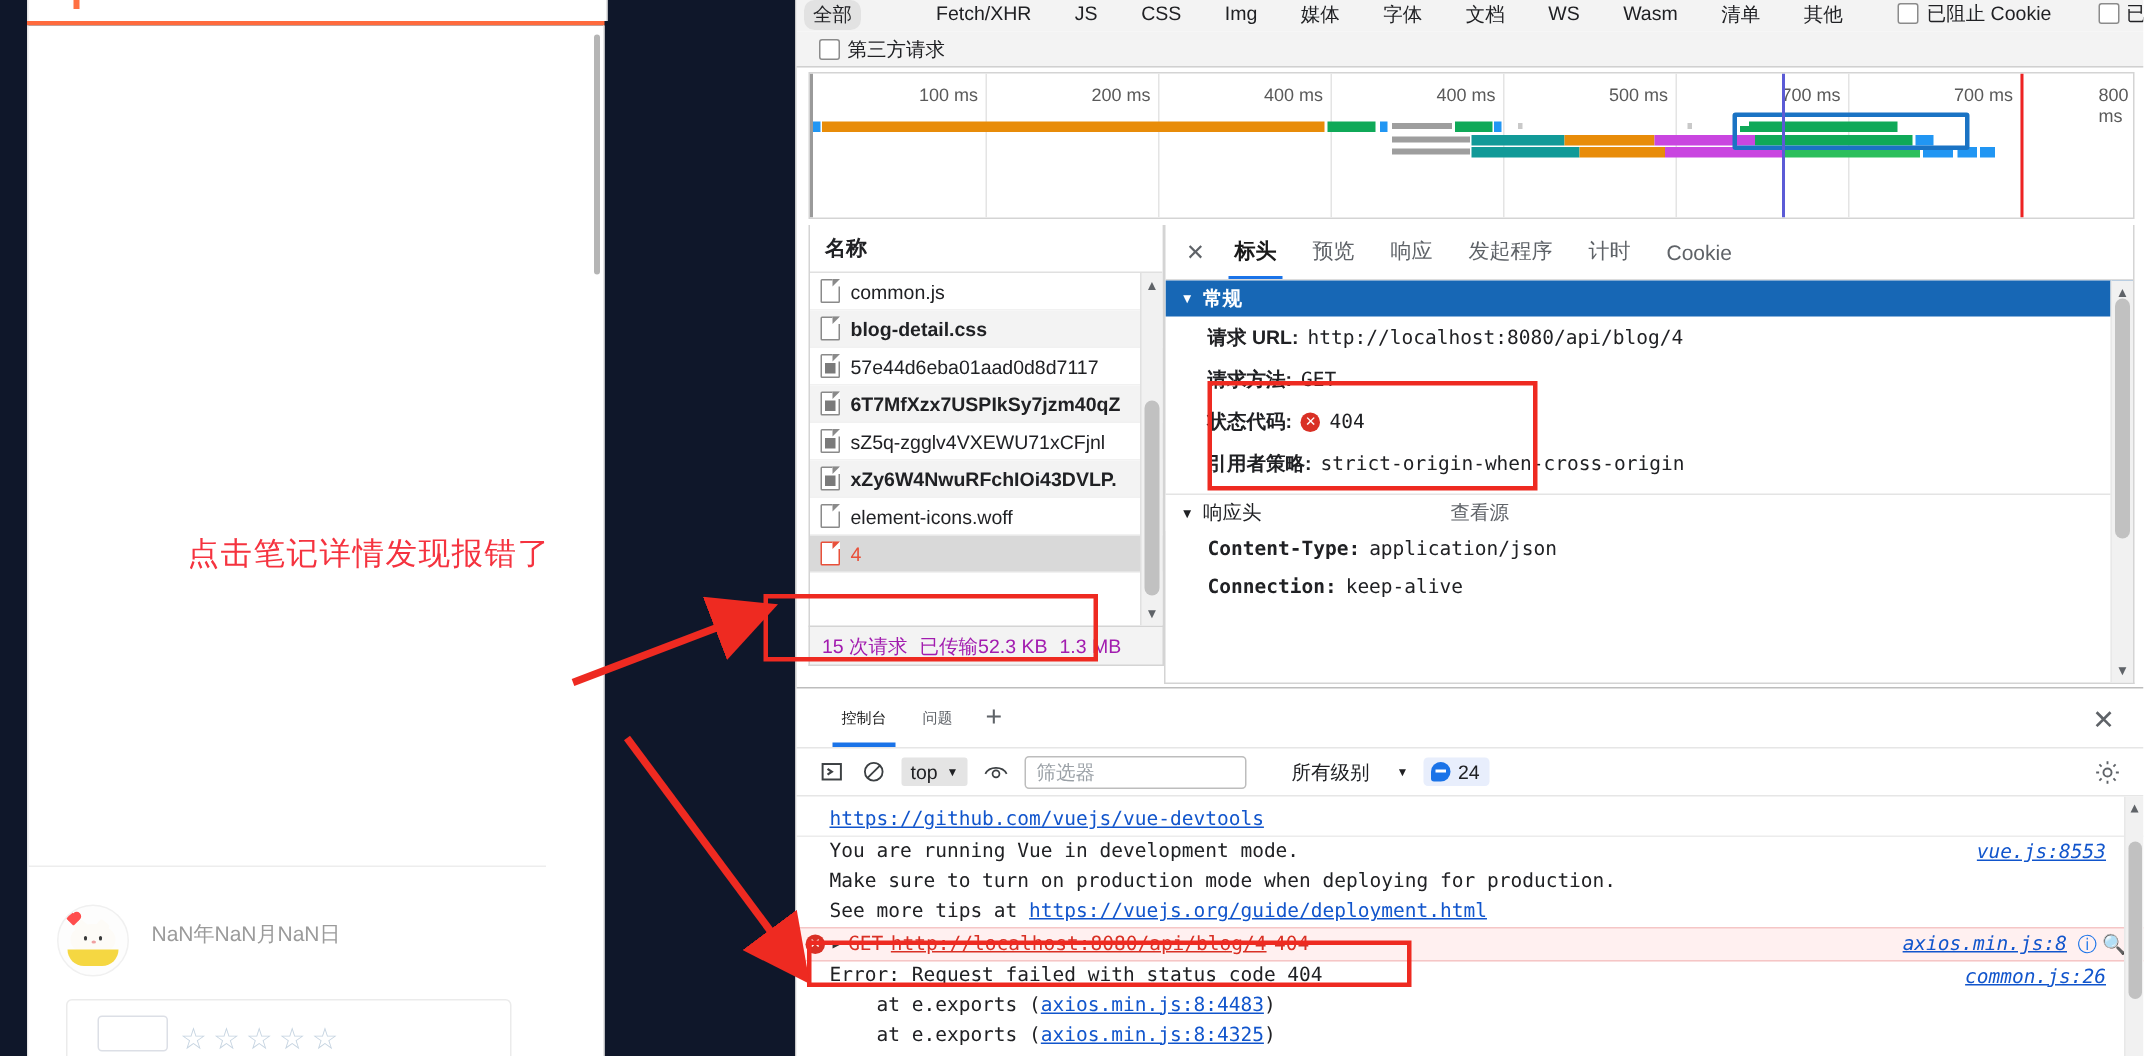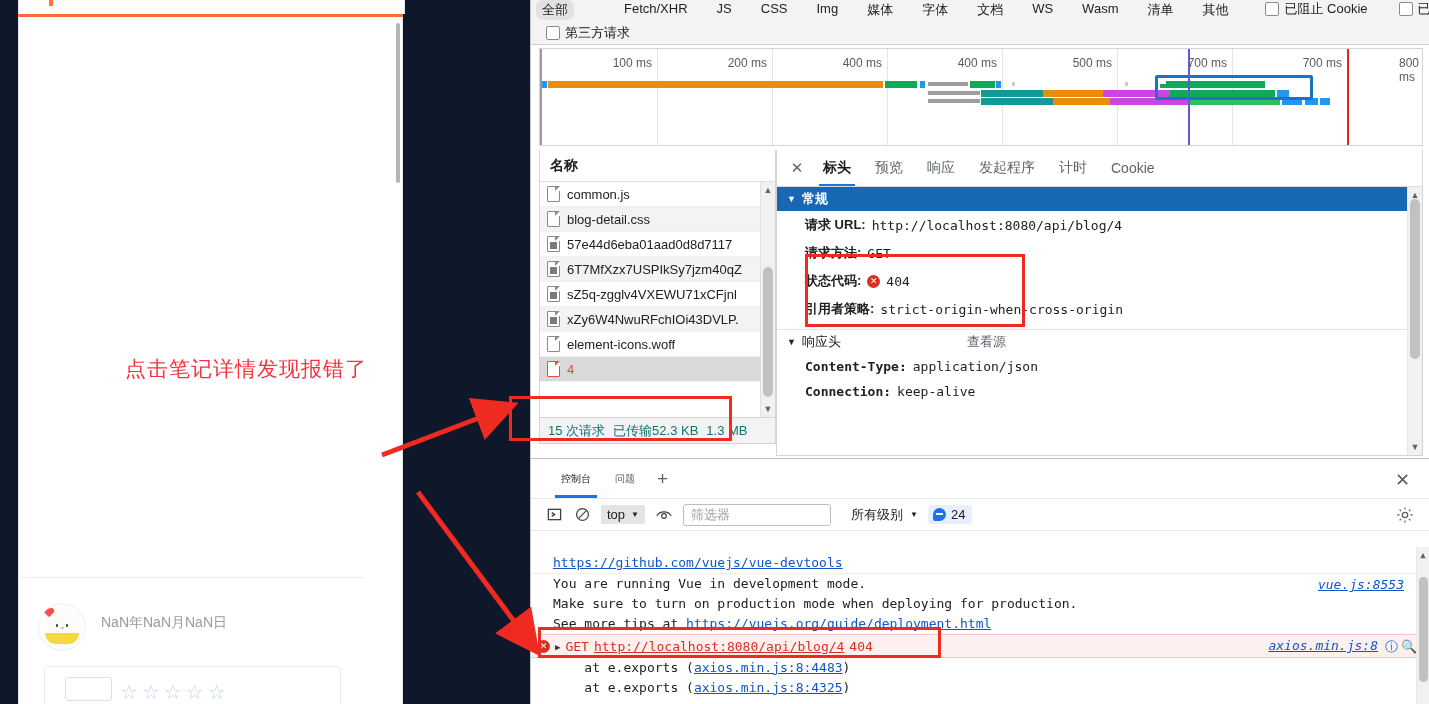--- a/index.html
+++ b/index.html
@@ -152,21 +152,21 @@
   .req-head {
     height:32px; display:flex; align-items:center; padding-left:10px;
     font-size:14px; font-weight:600; color:#202124;
     border-bottom:1px solid #e0e0e0; box-sizing:border-box; background:#fff;
   }
   .req-row {
     height:25px; display:flex; align-items:center; gap:7px; padding-left:7px;
     box-sizing:border-box; font-size:13px; color:#202124;
     border-bottom:1px solid #f1f1f1; white-space:nowrap; overflow:hidden;
   }
-  .req-row.alt { background:#f3f3f3; }
+  .req-row.alt { background:#f3f3f3;font-weight:bold; }
   .req-row.selected { background:#d9d9d9; color:#e8503a; }
   .doc-icon {
     width:13px; height:16px; flex:none; position:relative;
     border:1px solid #8a8a8a; border-radius:1px; background:#fff; box-sizing:border-box;
   }
   .doc-icon:after {
     content:""; position:absolute; right:-1px; top:-1px;
     border-width:0 0 5px 5px; border-style:solid;
     border-color:transparent transparent #fff #8a8a8a;
   }
@@ -185,21 +185,21 @@
     position:absolute; right:2px; top:85px; width:10px; height:130px; background:#c1c1c1; border-radius:5px;
   }
   .sb-arrow {
     position:absolute; right:1px; width:12px; height:12px; color:#5f6368; font-size:9px;
     display:flex; align-items:center; justify-content:center;
   }
   .status-bar {
     position:absolute; left:8px; top:418px; width:237px; height:26px;
     background:#f3f3f3; border:1px solid #d4d4d4; border-top:none;
     box-sizing:border-box; display:flex; align-items:center; padding-left:8px;
-    font-size:13px; color:#0f766e; gap:8px; white-space:nowrap; overflow:hidden;
+    font-size:13px; color:#a21caf; gap:8px; white-space:nowrap; overflow:hidden;
   }
 
   
   .detail-pane {
     position:absolute; left:245px; top:150px; width:647px; height:306px;
     background:#fff; border:1px solid #d4d4d4; border-top:none; box-sizing:border-box;
     overflow:hidden;
   }
   .detail-tabs {
     height:37px; display:flex; align-items:center; gap:0px; padding-left:6px;
@@ -274,35 +274,35 @@
   .ct-icon { width:18px; height:18px; display:flex; align-items:center; justify-content:center; color:#3c4043;}
   .ct-select {
     background:#e4e4e4; border-radius:2px; padding:2px 6px; font-size:13px; display:flex;
     align-items:center; gap:6px; color:#202124;
   }
   .ct-filter {
     width:148px; height:22px; border:1px solid #bdbdbd; border-radius:3px; background:#fff;
     display:flex; align-items:center; padding-left:7px; box-sizing:border-box;
     color:#9aa0a6; font-size:13px;
   }
-  .ct-level { font-size:13px; display:flex; align-items:center; gap:7px; color:#202124; margin-left:10px;}
+  .ct-level { font-size:13px; display:flex; align-items:center; gap:18px; color:#202124; margin-left:20px;}
   .ct-badge {
     background:#e8eefc; border-radius:3px; padding:2px 7px 2px 5px; display:flex; align-items:center;
     gap:5px; font-size:13px; color:#202124;
   }
   .ct-badge .bubble {
     width:13px;height:13px;border-radius:50% 50% 50% 2px; background:#1a73e8; display:inline-block;
     position:relative;
   }
   .ct-badge .bubble:after{content:"";position:absolute;left:3px;top:5px;width:7px;height:1.5px;background:#fff;}
   .ct-gear { position:absolute; right:16px; top:7px; width:18px;height:18px; color:#5f6368;}
 
   .console-log {
     position:absolute; left:0; top:72px; right:0; bottom:0; overflow:hidden;
-    font-family:"DejaVu Sans Mono", monospace; font-size:13px; color:#202124;margin-top:16px;
+    font-family:"DejaVu Sans Mono", monospace; font-size:13px; color:#202124;
   }
   .log-row { position:relative; padding:1px 0 1px 22px; line-height:18px; white-space:nowrap; }
   .log-row.err {
     background:#fff0f0; border-top:1px solid #f5c6c6; border-bottom:1px solid #f5c6c6;
     color:#d93025;
   }
   .log-row .src {
     position:absolute; right:26px; top:2px; color:#1155cc; text-decoration:underline;font-style:italic;
   }
   .lnk { color:#1155cc; text-decoration:underline; }
@@ -618,20 +618,24 @@
             <span>GET</span>
             <span class="lnk" style="color:#d93025">http://localhost:8080/api/blog/4</span>
             <span>404</span>
           </span>
           <span class="src" style="right:52px;">axios.min.js:8</span>
           <span style="position:absolute;right:32px;top:3px;color:#1a73e8;">ⓘ</span>
           <span style="position:absolute;right:12px;top:3px;color:#5f6368;">🔍</span>
         </div>
 
         <div class="log-row">
+          <span>Error: Request failed with status code 404</span>
+          <span class="src">common.js:26</span>
+        </div>
+        <div class="log-row">
           <span style="white-space:pre">    at e.exports (</span><span class="lnk">axios.min.js:8:4483</span><span>)</span>
         </div>
         <div class="log-row">
           <span style="white-space:pre">    at e.exports (</span><span class="lnk">axios.min.js:8:4325</span><span>)</span>
         </div>
 
         <div class="log-scroll">
           <div class="sb-arrow" style="top:2px;">▲</div>
           <div class="log-thumb"></div>
         </div>

